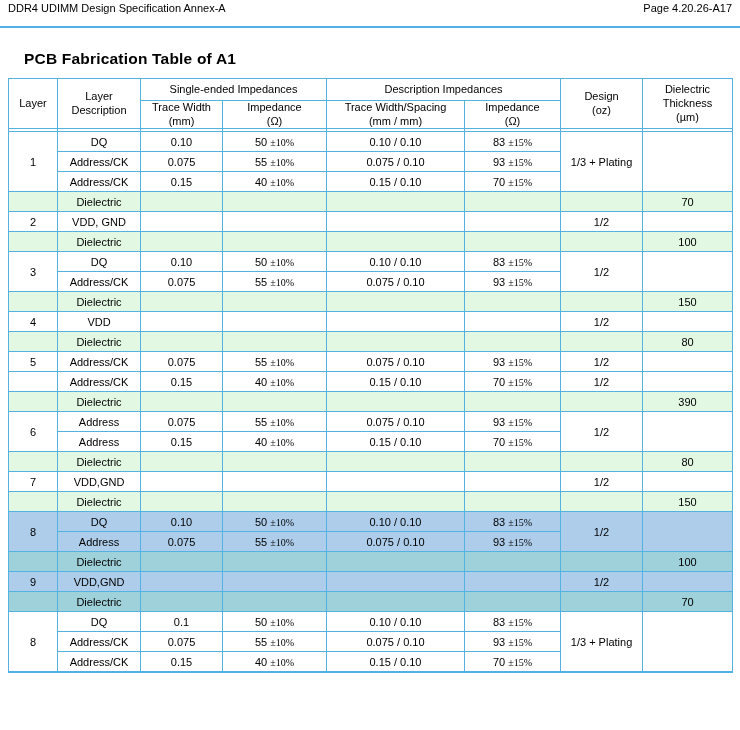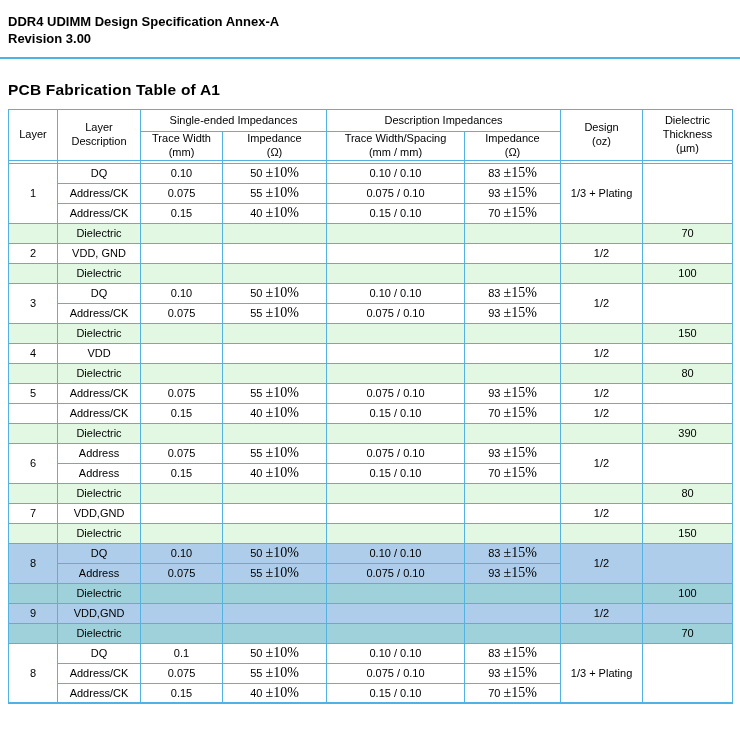--- a/index.html
+++ b/index.html
@@ -1,45 +1,45 @@
 <!DOCTYPE html>
 <html><head>
 <meta charset="utf-8">
 <style>
   * { margin:0; padding:0; box-sizing:border-box; }
   html,body { width:740px; height:730px; background:#ffffff; color:#000;
     font-family:"Liberation Sans", sans-serif; }
-  .doc-header { display:flex; justify-content:space-between; padding:14px 8px 0 8px;
-    font-weight:bold; font-size:13px; line-height:1.27; }
+  .doc-header { display:flex; justify-content:space-between; padding:2px 8px 0 8px;
+    font-weight:normal; font-size:11px; line-height:1.27; }
   .doc-header .right { text-align:right; }
   .header-rule { height:2px; background:#4eb3e4; margin-top:10px; }
-  .section-title { font-size:15.5px; font-weight:bold; margin:22px 0 10px 8px; letter-spacing:0.2px; }
+  .section-title { font-size:15.5px; font-weight:bold; margin:22px 0 10px 24px; letter-spacing:0.2px; }
   table { border-collapse:collapse; table-layout:fixed; width:724px; margin:0 8px;
     border:1px solid #53b2e0; border-bottom:2px solid #4eb3e4; }
   th, td { border:1px solid #53b2e0; font-size:11px; font-weight:normal;
     text-align:center; vertical-align:middle; padding:0 1px; overflow:hidden; }
   th { white-space:pre-line; line-height:1.25; background:#ffffff; }
   thead tr.h1 th { height:22px; }
   thead tr.h2 th { height:28px; }
   tr.sp td { height:3px; padding:0; background:#ffffff; }
   tbody td { height:20px; line-height:1.1; background:#ffffff; }
   tr.rg td { background:#e3f8e3; }
   tr.rb td { background:#adcdea; }
   tr.rt td { background:#9ed1da; }
-  .tol { font-family:"Liberation Serif", serif; font-size:14px; }
+  .tol { font-family:"Liberation Serif", serif; font-size:10px; }
 </style>
 </head>
 <body>
 
 <div class="doc-header">
   <div class="left">
     <div>DDR4 UDIMM Design Specification Annex-A</div>
-    <div>Revision 3.00</div>
   </div>
   <div class="right">
+    <div>Page 4.20.26-A17</div>
   </div>
 </div>
 <div class="header-rule"></div>
 
 <div class="section-title">PCB Fabrication Table of A1</div>
 
 <table>
   <colgroup>
     <col style="width:49px">
       <col style="width:83px">

